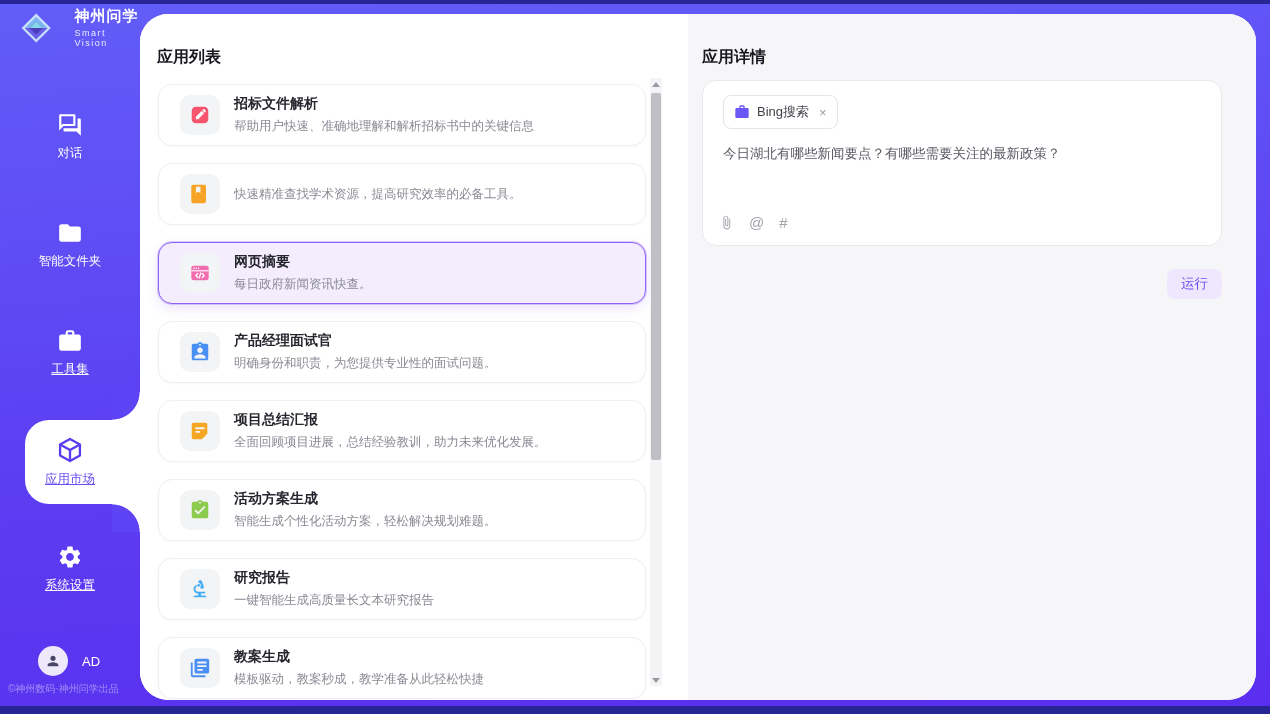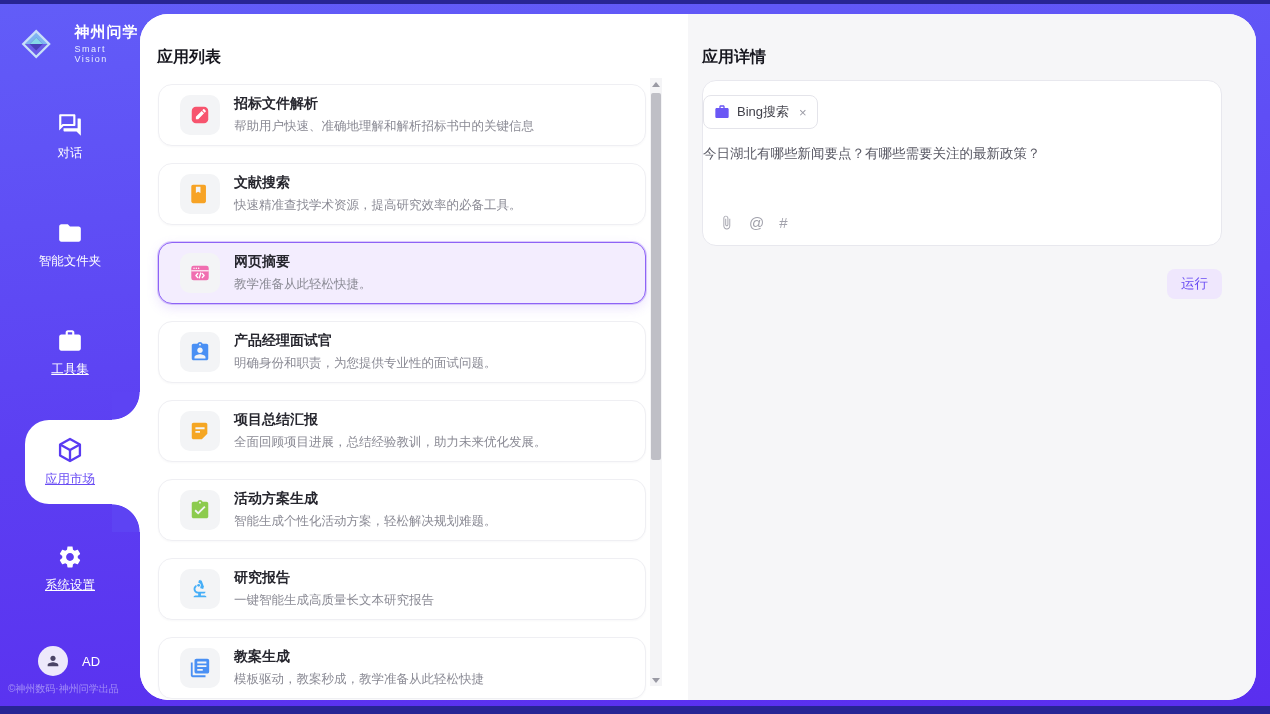--- a/index.html
+++ b/index.html
@@ -7,21 +7,21 @@
   body {
     font-family:"Liberation Sans","DejaVu Sans",sans-serif;
     background:linear-gradient(175deg,#625DF8 0%,#5C3FF2 55%,#5A2EEF 100%);
     position:relative; color:#222;
   }
   .navy-bar-top { position:absolute; left:0; top:0; width:100%; height:4px; background:var(--navy,#282594); z-index:50; }
   .navy-bar-bottom { position:absolute; left:0; bottom:0; width:100%; height:8px; background:var(--navy,#282594); z-index:50; }
 
   
   .sidebar { position:absolute; left:0; top:0; width:140px; height:100%; z-index:5; }
-  .logo { position:absolute; left:20px; top:23px; display:flex; align-items:center; gap:22px; }
+  .logo { position:absolute; left:20px; top:7px; display:flex; align-items:center; gap:22px; }
   .logo-text .t1 { color:#fff; font-size:15px; font-weight:bold; letter-spacing:1px; }
   .logo-text .t2 { color:#E6ECFF; font-size:9px; letter-spacing:1.5px; margin-top:2px; }
   .nav-item { position:absolute; left:0; width:140px; height:62px; display:flex; flex-direction:column; align-items:center; justify-content:center; gap:7px; cursor:pointer; }
   .nav-item .nav-label { color:#fff; font-size:12.5px; }
   .nav-item.underlined .nav-label { text-decoration:underline; }
   .nav-item svg { display:block; }
   .nav-chat   { top:106px; }
   .nav-folder { top:214px; }
   .nav-tools  { top:322px; }
   .nav-market { top:427px; }
@@ -57,21 +57,21 @@
   
   .scrollbar { position:absolute; right:26px; top:64px; width:12px; height:608px; background:#F4F4F6; }
   .sb-arrow { position:absolute; left:0; width:12px; height:12px; display:flex; align-items:center; justify-content:center; cursor:pointer; }
   .sb-up { top:0; } .sb-down { bottom:0; }
   .tri-up { width:0; height:0; border-left:4px solid transparent; border-right:4px solid transparent; border-bottom:5px solid #9A9AA4; }
   .tri-down { width:0; height:0; border-left:4px solid transparent; border-right:4px solid transparent; border-top:5px solid #9A9AA4; }
   .sb-thumb { position:absolute; left:1px; top:15px; width:10px; height:367px; background:#BFBFC6; border-radius:2px; cursor:pointer; }
 
   
   .right-panel { position:relative; flex:1; height:100%; background:#F6F6F8; }
-  .detail-card { position:absolute; left:14px; top:66px; width:520px; height:166px; background:#fff; border:1px solid #E8E8EE; border-radius:14px; padding:14px 0; }
+  .detail-card { position:absolute; left:14px; top:66px; width:520px; height:166px; background:#fff; border:1px solid #E8E8EE; border-radius:14px; padding:14px 20px; }
   .tool-tag { display:inline-flex; align-items:center; gap:7px; padding:7px 10px; border:1px solid #E4E4EA; border-radius:8px; background:#fff; cursor:default; }
   .tool-tag-label { font-size:13px; color:#3F3F48; }
   .tag-close { font-size:13px; color:#9B9BA5; margin-left:3px; cursor:pointer; line-height:1; }
   .query-text { margin-top:16px; font-size:13.5px; color:#585863; }
   .attach-row { position:absolute; left:16px; bottom:14px; display:flex; align-items:center; gap:15px; color:#A2A2AC; }
   .attach-row .glyph { font-size:15px; color:#A2A2AC; cursor:pointer; }
   .run-btn { position:absolute; right:34px; top:255px; width:55px; height:30px; background:#EFE7FD; color:var(--accent,#7B5BF5); font-size:13.5px; border:none; border-radius:8px; cursor:pointer; display:flex; align-items:center; justify-content:center; }
 </style>
 </head>
 <body>
@@ -177,39 +177,38 @@
         </div>
       </div>
 
       <div class="app-item">
         <div class="app-icon" style="color: rgb(247, 163, 37);">
           <svg width="22" height="22" viewBox="0 0 24 24" fill="currentColor">
               <path d="M18 2H6c-1.1 0-2 .9-2 2v16c0 1.1.9 2 2 2h12c1.1 0 2-.9 2-2V4c0-1.1-.9-2-2-2zM9 4h5v7l-2.5-1.5L9 11V4z" transform="translate(-1.5 0)"></path>
             </svg>
         </div>
         <div class="app-text">
-          <span class="app-title">文献搜索</span>
           <span class="app-desc">快速精准查找学术资源，提高研究效率的必备工具。</span>
         </div>
       </div>
 
       <div class="app-item selected">
         <div class="app-icon" style="color: rgb(240, 110, 176);">
           <svg width="22" height="22" viewBox="0 0 24 24">
               <rect x="2.5" y="4" width="19" height="16" rx="2.5" fill="currentColor"></rect>
               <circle cx="5.5" cy="6.8" r=".8" fill="#fff"></circle>
               <circle cx="8" cy="6.8" r=".8" fill="#fff"></circle>
               <circle cx="10.5" cy="6.8" r=".8" fill="#fff"></circle>
               <rect x="2.5" y="9" width="19" height="1.2" fill="#fff"></rect>
               <path d="M9.5 12.5 7.5 14.7l2 2.2M14.5 12.5l2 2.2-2 2.2M12.8 12l-1.6 5.4" stroke="#fff" stroke-width="1.4" fill="none" stroke-linecap="round" stroke-linejoin="round"></path>
             </svg>
         </div>
         <div class="app-text">
           <span class="app-title">网页摘要</span>
-          <span class="app-desc">教学准备从此轻松快捷。</span>
+          <span class="app-desc">每日政府新闻资讯快查。</span>
         </div>
       </div>
 
       <div class="app-item">
         <div class="app-icon" style="color: rgb(74, 144, 244);">
           <svg width="22" height="22" viewBox="0 0 24 24" fill="currentColor">
               <path d="M19 3h-4.18C14.4 1.84 13.3 1 12 1c-1.3 0-2.4.84-2.82 2H5c-1.1 0-2 .9-2 2v14c0 1.1.9 2 2 2h14c1.1 0 2-.9 2-2V5c0-1.1-.9-2-2-2zm-7 0c.55 0 1 .45 1 1s-.45 1-1 1-1-.45-1-1 .45-1 1-1zm0 4c1.66 0 3 1.34 3 3s-1.34 3-3 3-3-1.34-3-3 1.34-3 3-3zm6 12H6v-1.4c0-2 4-3.1 6-3.1s6 1.1 6 3.1V19z"></path>
             </svg>
         </div>
         <div class="app-text">

